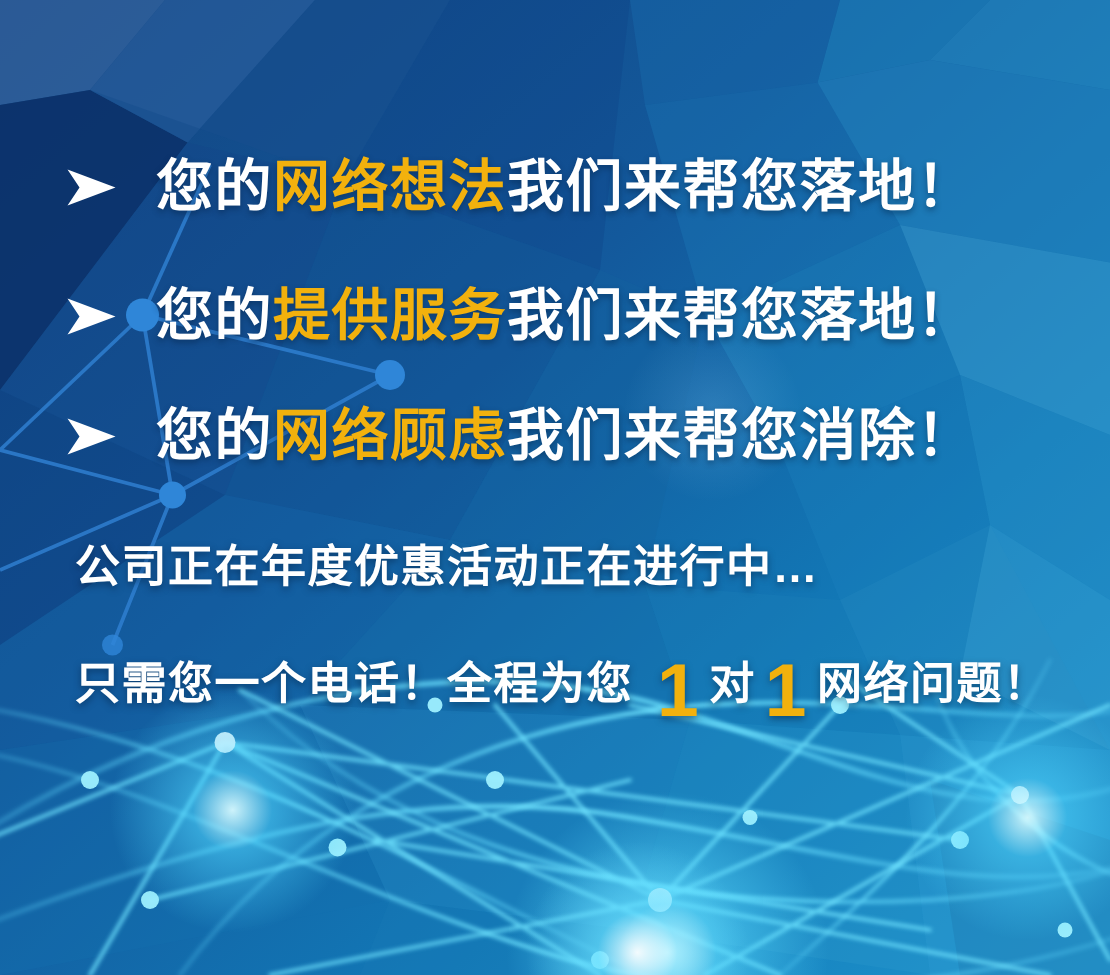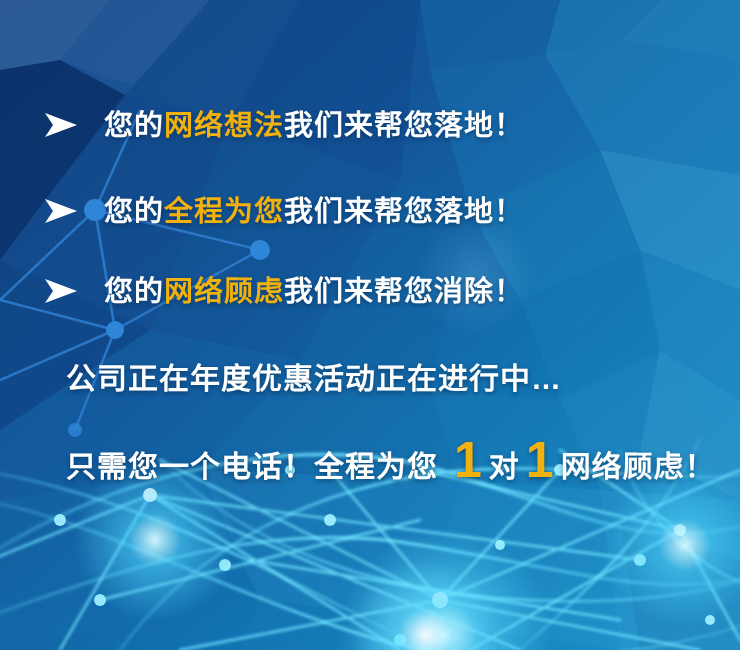--- a/index.html
+++ b/index.html
@@ -51,43 +51,43 @@
   .bullet-row.r3{top:265px;justify-content:center;}
 
   .arrow-icon{
     width:34px;height:26px;
     flex:0 0 34px;
     margin-right:26px;
   }
   .arrow-icon svg{display:block;}
 
   .headline{
-    font-size:29px;
+    font-size:38px;
     font-weight:bold;
     color:#ffffff;
     white-space:nowrap;
     letter-spacing:1px;
     line-height:1;
     text-shadow:0 2px 4px rgba(2,28,60,.45);
   }
   .headline .hl{color:#f2b10d;}
 
   .sub{
     position:absolute;
-    left:66px;
+    left:50px;
     font-size:30px;
     font-weight:bold;
     color:#ffffff;
     white-space:nowrap;
     letter-spacing:1px;
     line-height:1;
     text-shadow:0 2px 5px rgba(2,28,60,.5);
   }
   .sub.s1{top:364px;}
-  .sub.s2{top:432px;display:flex;align-items:flex-end;}
+  .sub.s2{top:432px;display:flex;align-items:center;}
 
   .big-num{
     color:#f2b10d;
     font-size:50px;
     font-weight:bold;
     line-height:1;
     padding:0 6px;
     position:relative;
     top:3px;
   }
@@ -248,21 +248,21 @@
       </span>
     </div>
 
     <div class="bullet-row r2">
       <span class="arrow-icon">
         <svg viewBox="0 0 34 26" xmlns="http://www.w3.org/2000/svg">
           <path d="M1,1 L33,13 L1,25 L9,13 Z" fill="#ffffff"></path>
         </svg>
       </span>
       <span class="headline">
-        <span>您的</span><span class="hl">全程为您</span><span>我们来帮您落地！</span>
+        <span>您的</span><span class="hl">提供服务</span><span>我们来帮您落地！</span>
       </span>
     </div>
 
     <div class="bullet-row r3">
       <span class="arrow-icon">
         <svg viewBox="0 0 34 26" xmlns="http://www.w3.org/2000/svg">
           <path d="M1,1 L33,13 L1,25 L9,13 Z" fill="#ffffff"></path>
         </svg>
       </span>
       <span class="headline">
@@ -271,17 +271,17 @@
     </div>
 
     <div class="sub s1">公司正在年度优惠活动正在进行中…</div>
 
     <div class="sub s2">
       <span>只需您一个电话！全程为您</span>
       <span class="gap"></span>
       <span class="big-num">1</span>
       <span>对</span>
       <span class="big-num">1</span>
-      <span>网络顾虑！</span>
+      <span>网络问题！</span>
     </div>
 
   </div>
 </div>
 
 </body></html>

